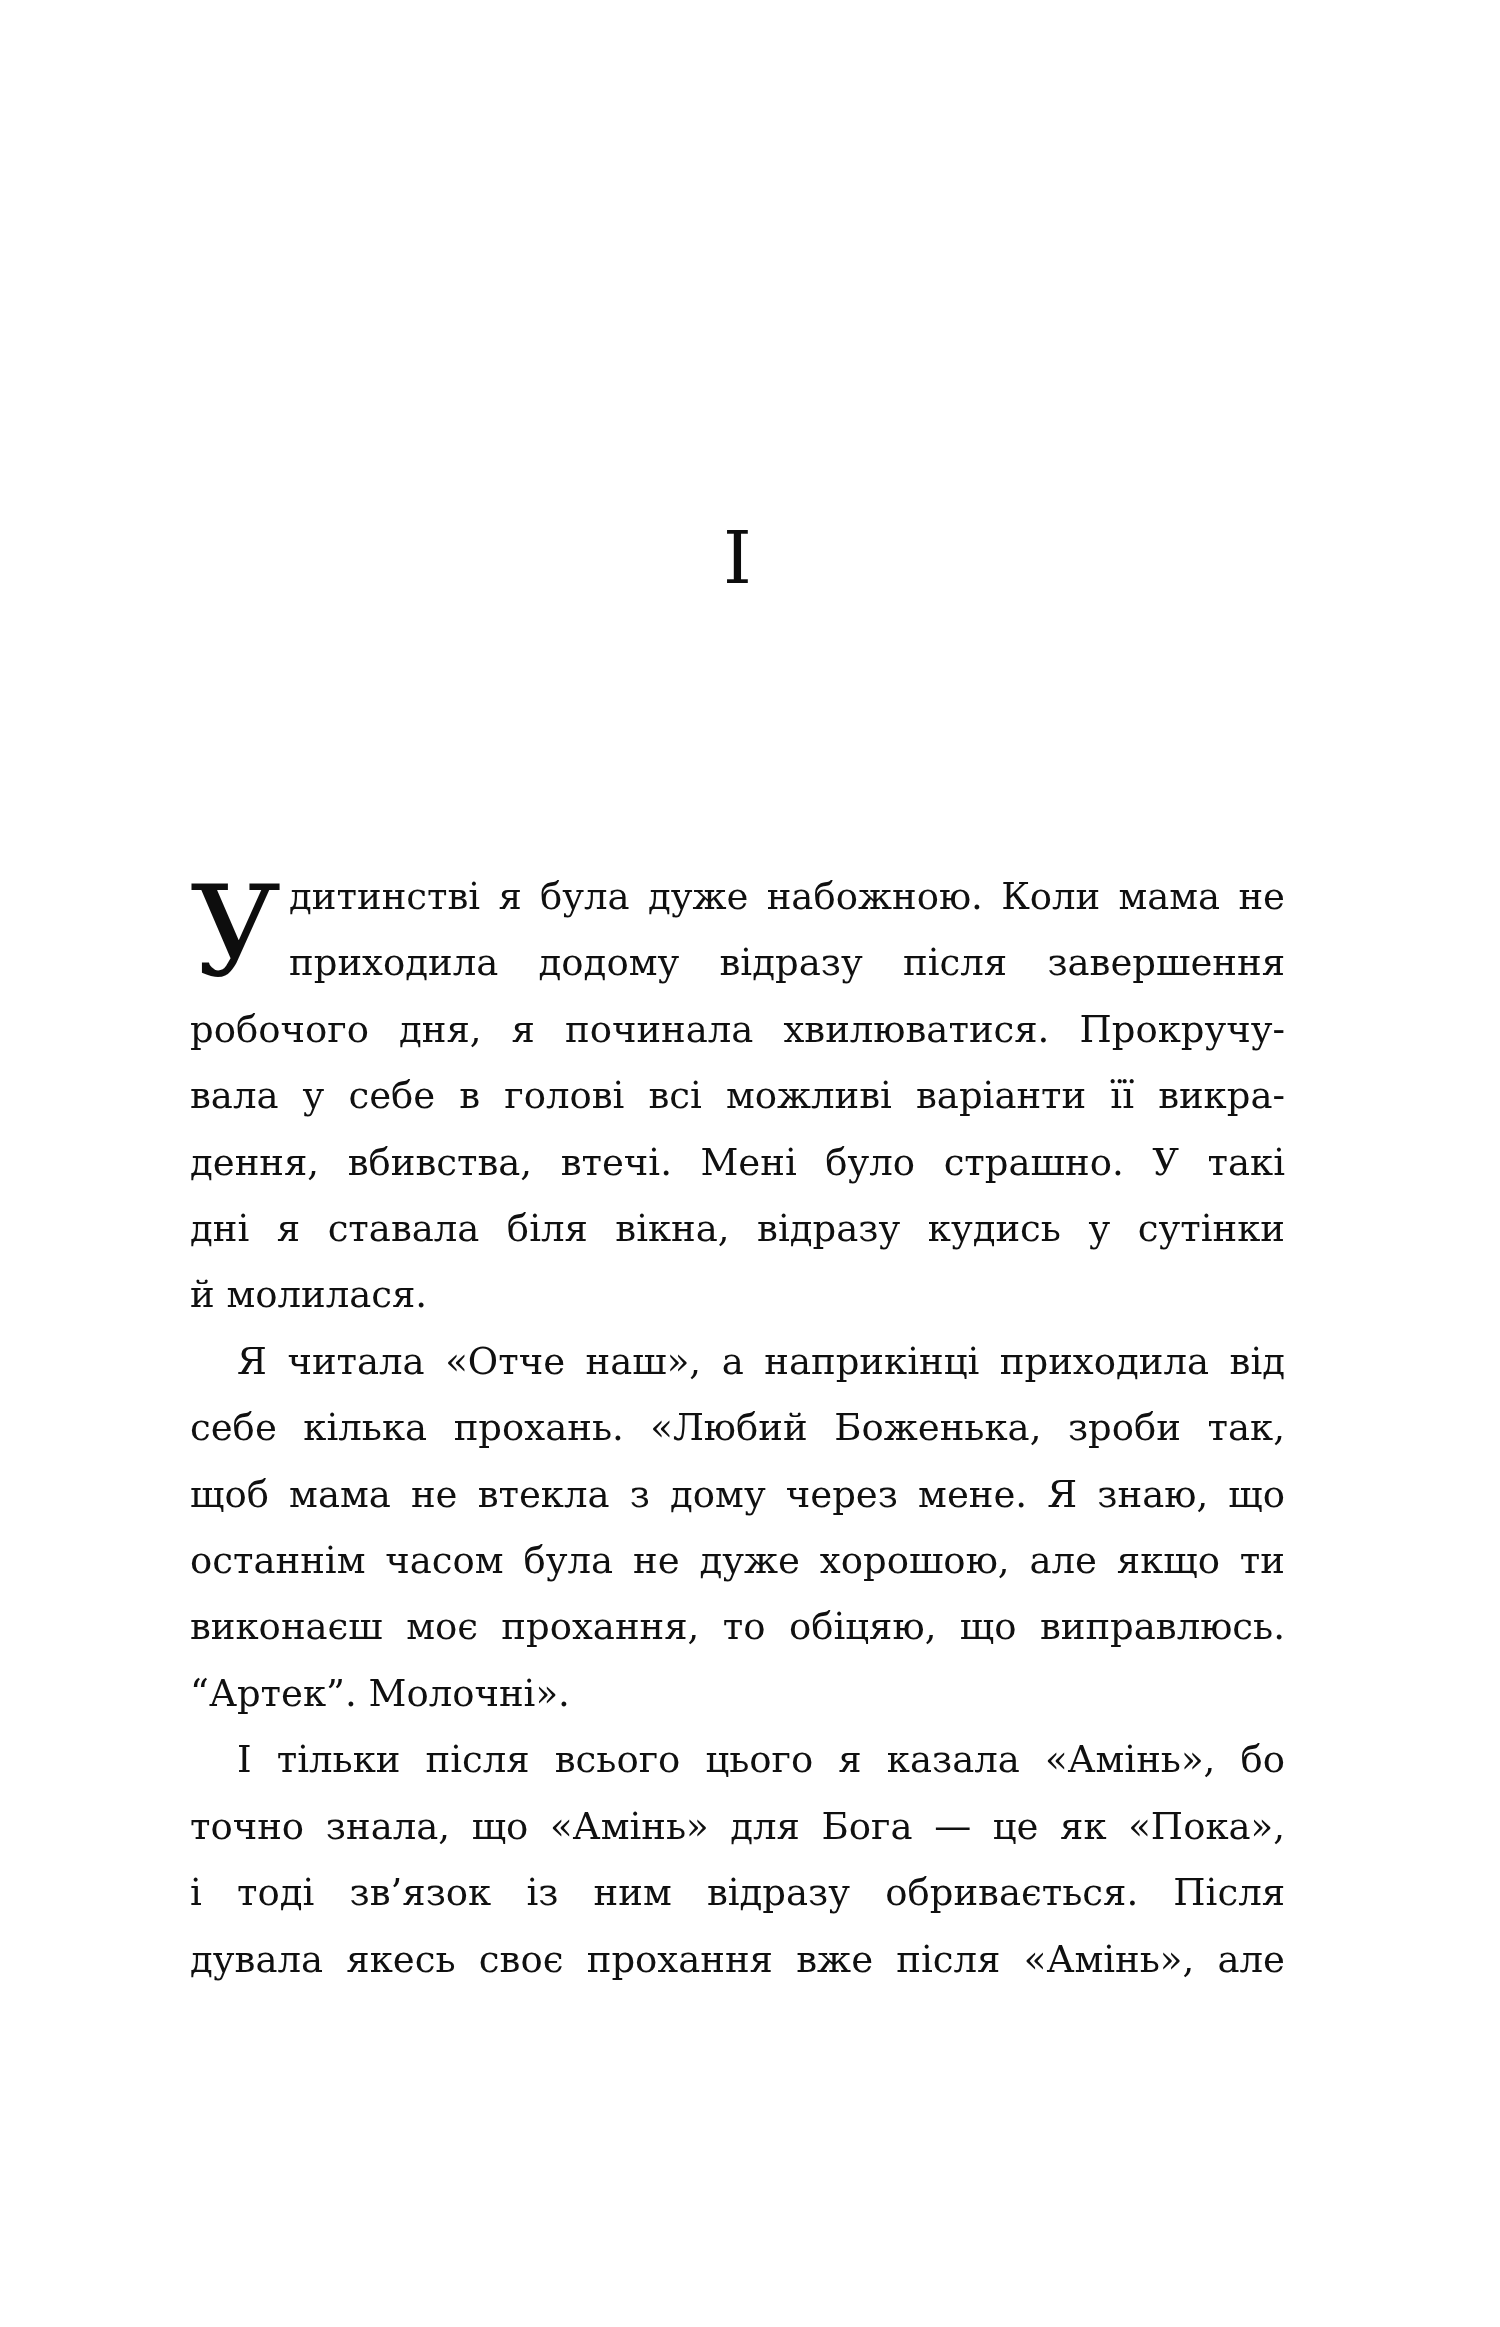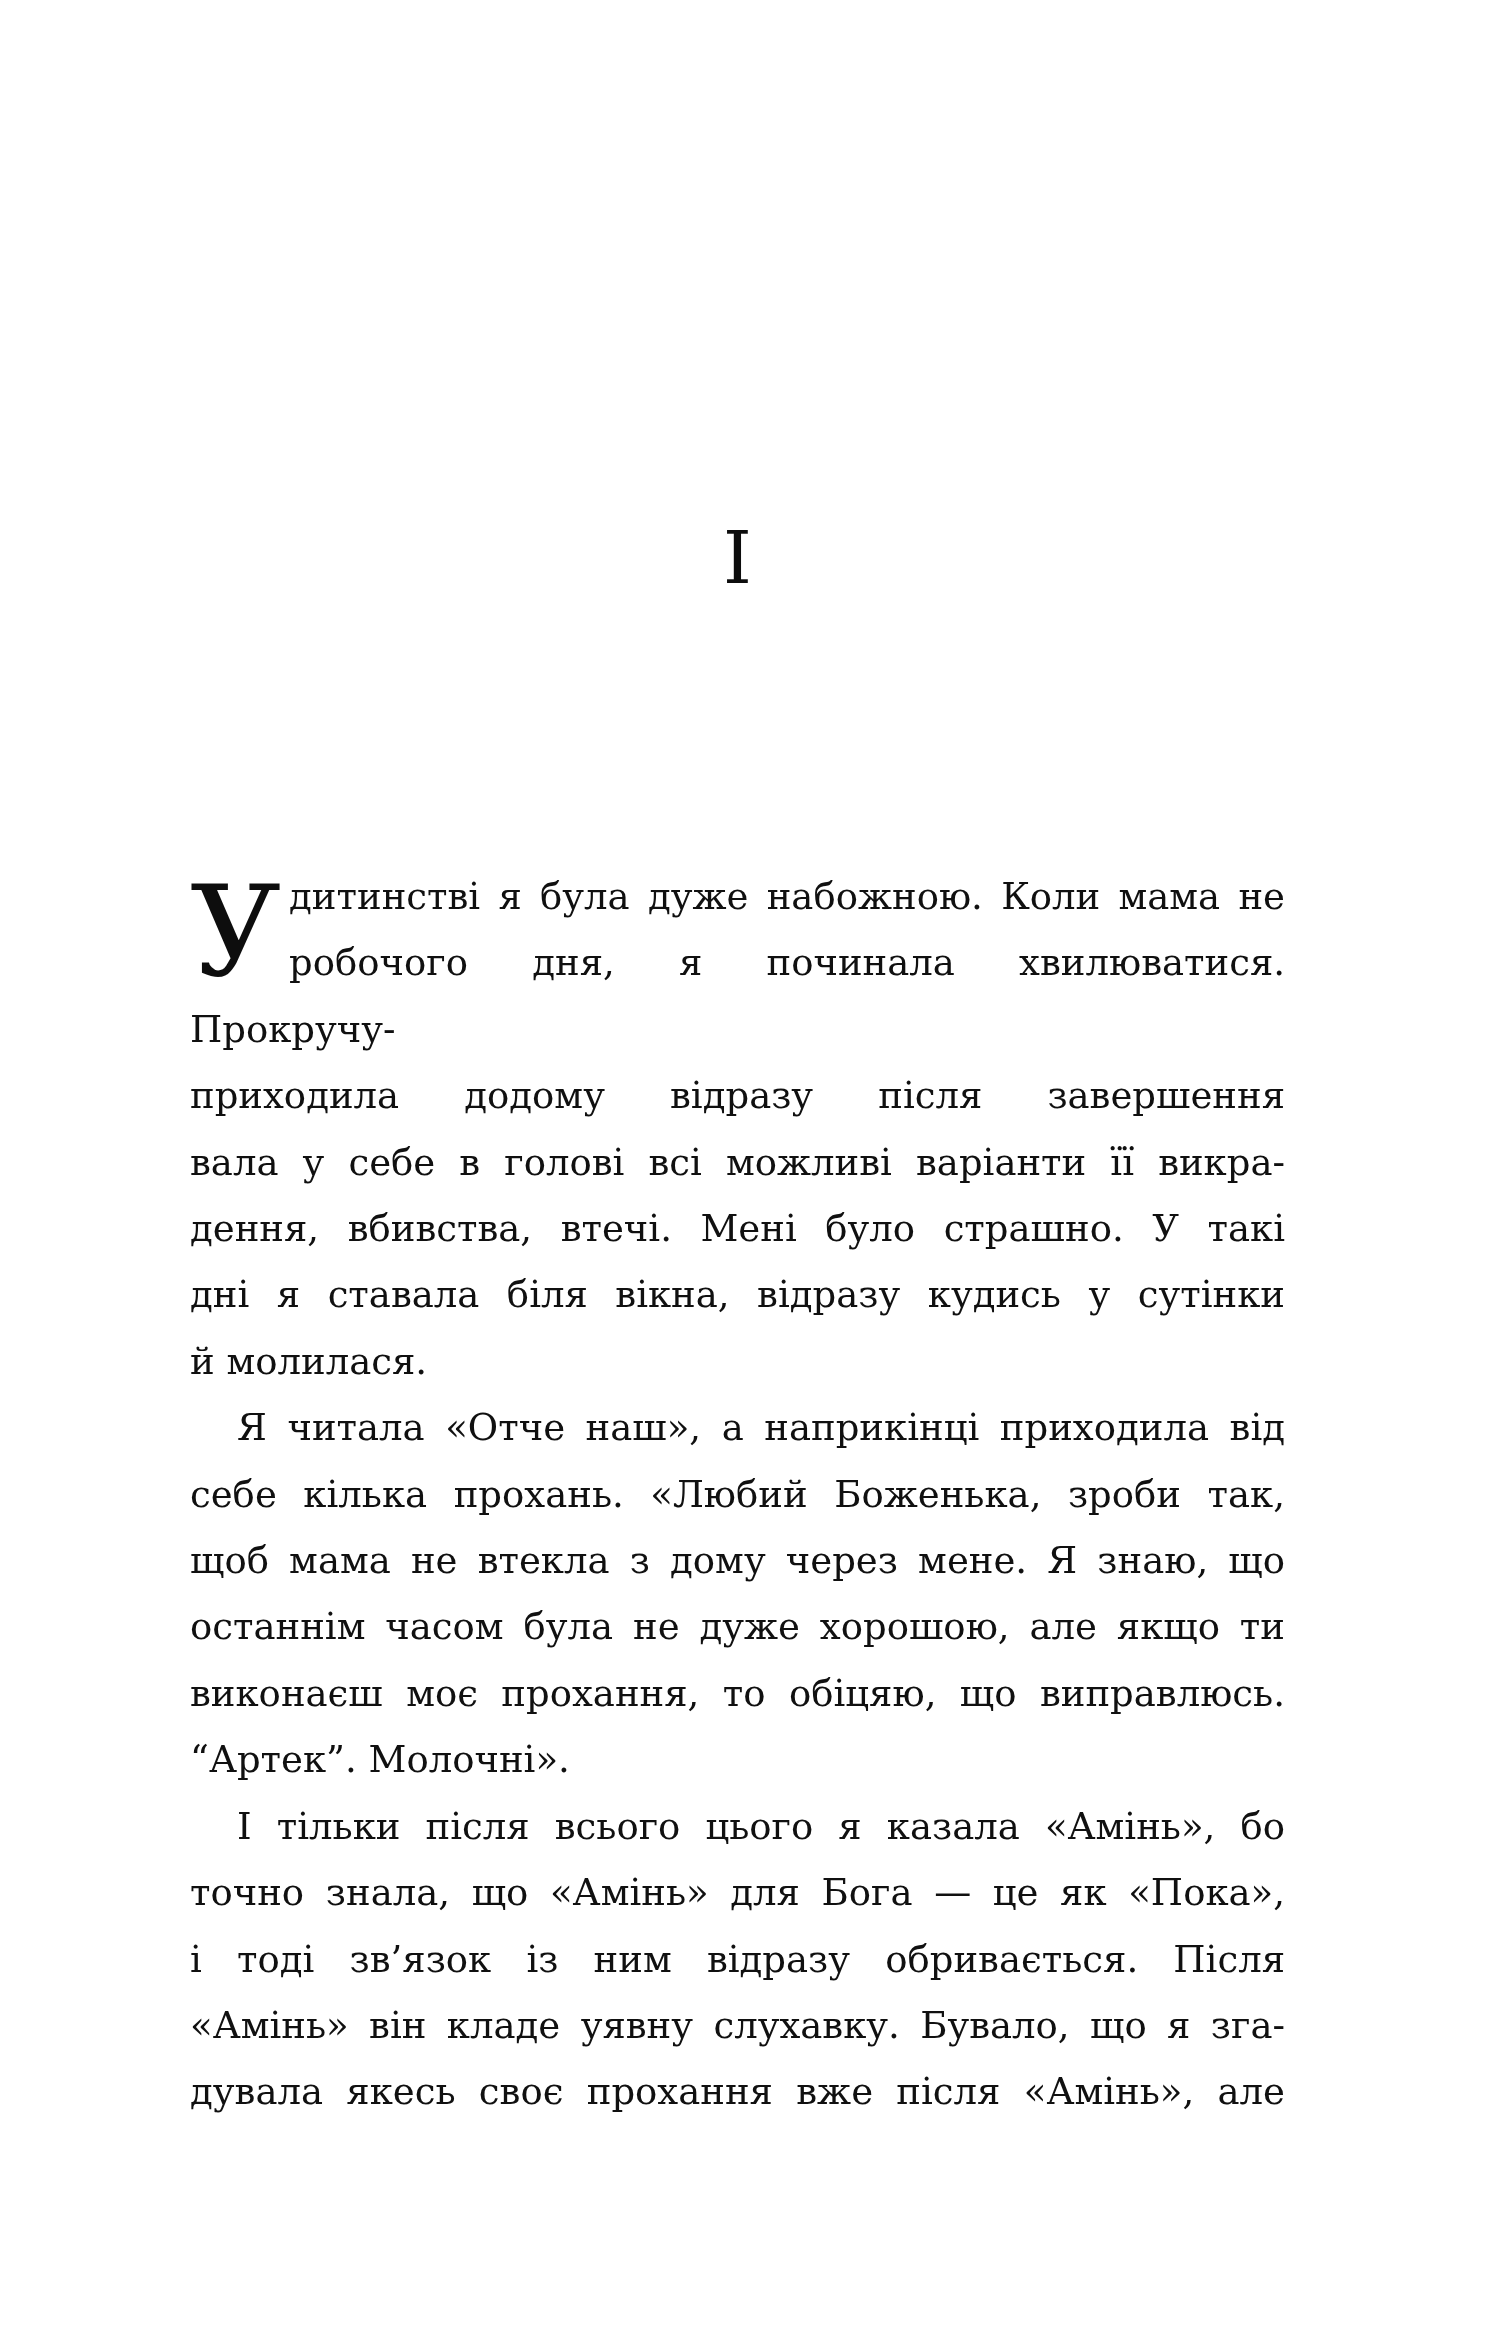--- a/index.html
+++ b/index.html
@@ -54,36 +54,35 @@
 </style>
 </head>
 <body>
 
 <div class="page">
   <div class="chapter">І</div>
   <div class="textblock">
       <div class="para">
         <span class="dropcap">У</span>
         <div class="line j">дитинстві я була дуже набожною. Коли мама не</div>
+        <div class="line j">приходила додому відразу після завершення</div>
         <div class="line j">робочого дня, я починала хвилюватися. Прокручу-</div>
-        <div class="line j">приходила додому відразу після завершення</div>
         <div class="line j">вала у себе в голові всі можливі варіанти її викра-</div>
         <div class="line j">дення, вбивства, втечі. Мені було страшно. У такі</div>
         <div class="line j">дні я ставала біля вікна, відразу кудись у сутінки</div>
         <div class="line">й молилася.</div>
       </div>
       <div class="para">
         <div class="line j ind">Я читала «Отче наш», а наприкінці приходила від</div>
         <div class="line j">себе кілька прохань. «Любий Боженька, зроби так,</div>
         <div class="line j">щоб мама не втекла з дому через мене. Я знаю, що</div>
         <div class="line j">останнім часом була не дуже хорошою, але якщо ти</div>
         <div class="line j">виконаєш моє прохання, то обіцяю, що виправлюсь.</div>
         <div class="line">“Артек”. Молочні».</div>
       </div>
       <div class="para">
         <div class="line j ind">І тільки після всього цього я казала «Амінь», бо</div>
         <div class="line j">точно знала, що «Амінь» для Бога — це як «Пока»,</div>
         <div class="line j">і тоді зв’язок із ним відразу обривається. Після</div>
-        <div class="line j">«Амінь» він кладе уявну слухавку. Бувало, що я зга-</div>
         <div class="line j">дувала якесь своє прохання вже після «Амінь», але</div>
       </div>
     </div>
 </div>
 
 </body></html>

